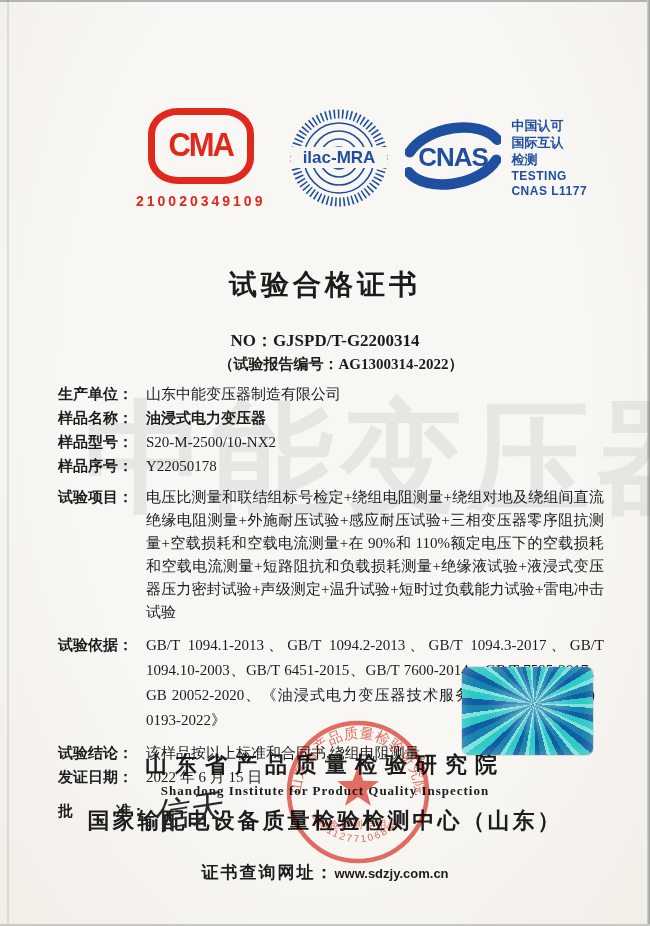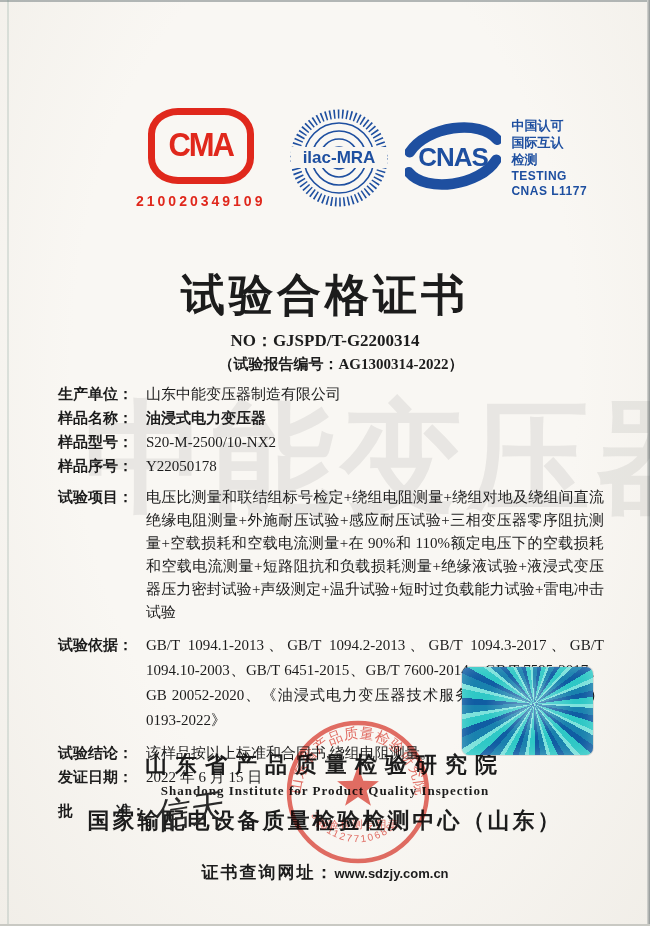--- a/index.html
+++ b/index.html
@@ -27,21 +27,21 @@
               font-family:"Liberation Sans","DejaVu Sans",sans-serif;}
   .ilac{margin-right:16px;}
   .cnas{margin-right:10px;margin-top:12px;}
   .cnas-textblock{margin-top:10px;color:#1e4fa0;font-weight:700;line-height:1.3;
                   font-family:"Liberation Sans","DejaVu Sans",sans-serif;}
   .cnas-textblock .cn{font-size:13px;}
   .cnas-textblock .en{font-size:12px;letter-spacing:.5px;}
 
   
   .title{position:absolute;top:266px;left:0;width:100%;text-align:center;
-         font-size:44px;font-weight:700;letter-spacing:4px;z-index:2;}
+         font-size:28px;font-weight:700;letter-spacing:4px;z-index:2;}
   .cert-no{position:absolute;top:329px;left:0;width:100%;text-align:center;
            font-size:17px;font-weight:700;z-index:2;}
   .report-no{position:absolute;top:355px;left:0;width:100%;text-align:center;
              font-size:15px;font-weight:700;z-index:2;margin-left:16px;}
 
   
   .content{position:absolute;top:382px;left:58px;width:546px;font-size:15px;z-index:2;}
   .row{display:flex;line-height:24px;}
   .row-label{width:88px;font-weight:700;flex:none;}
   .row-value{flex:1;}

